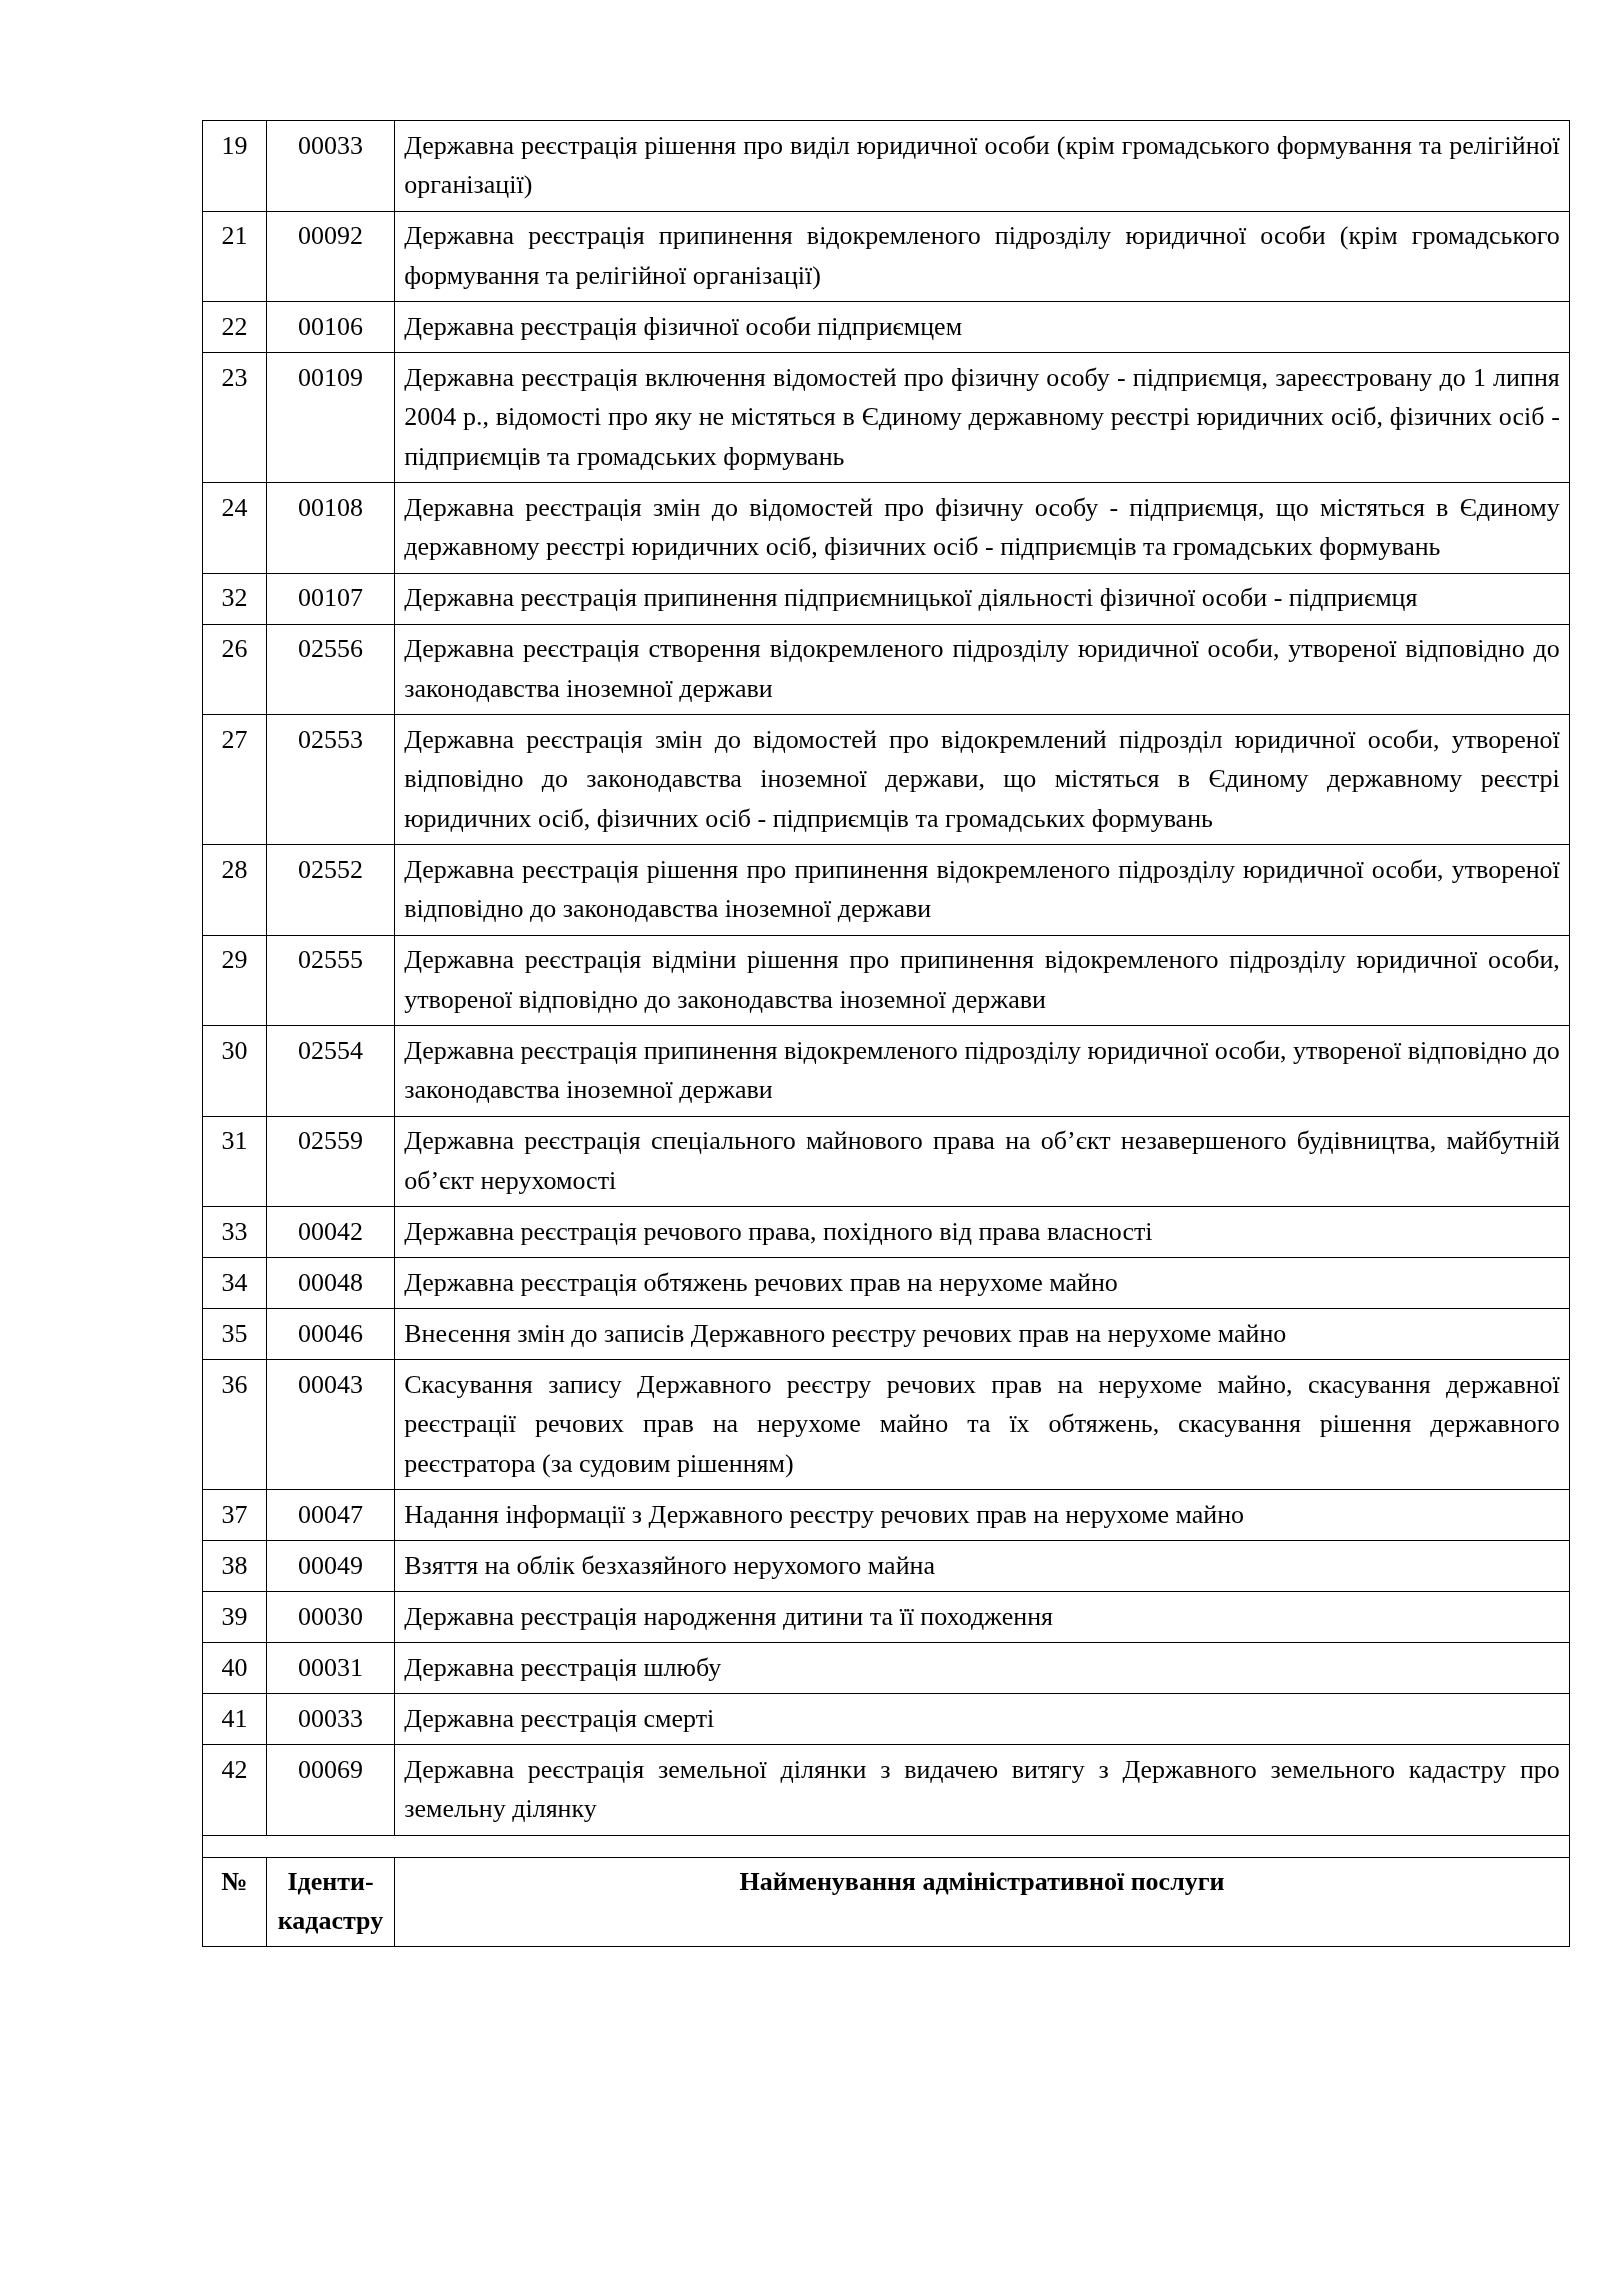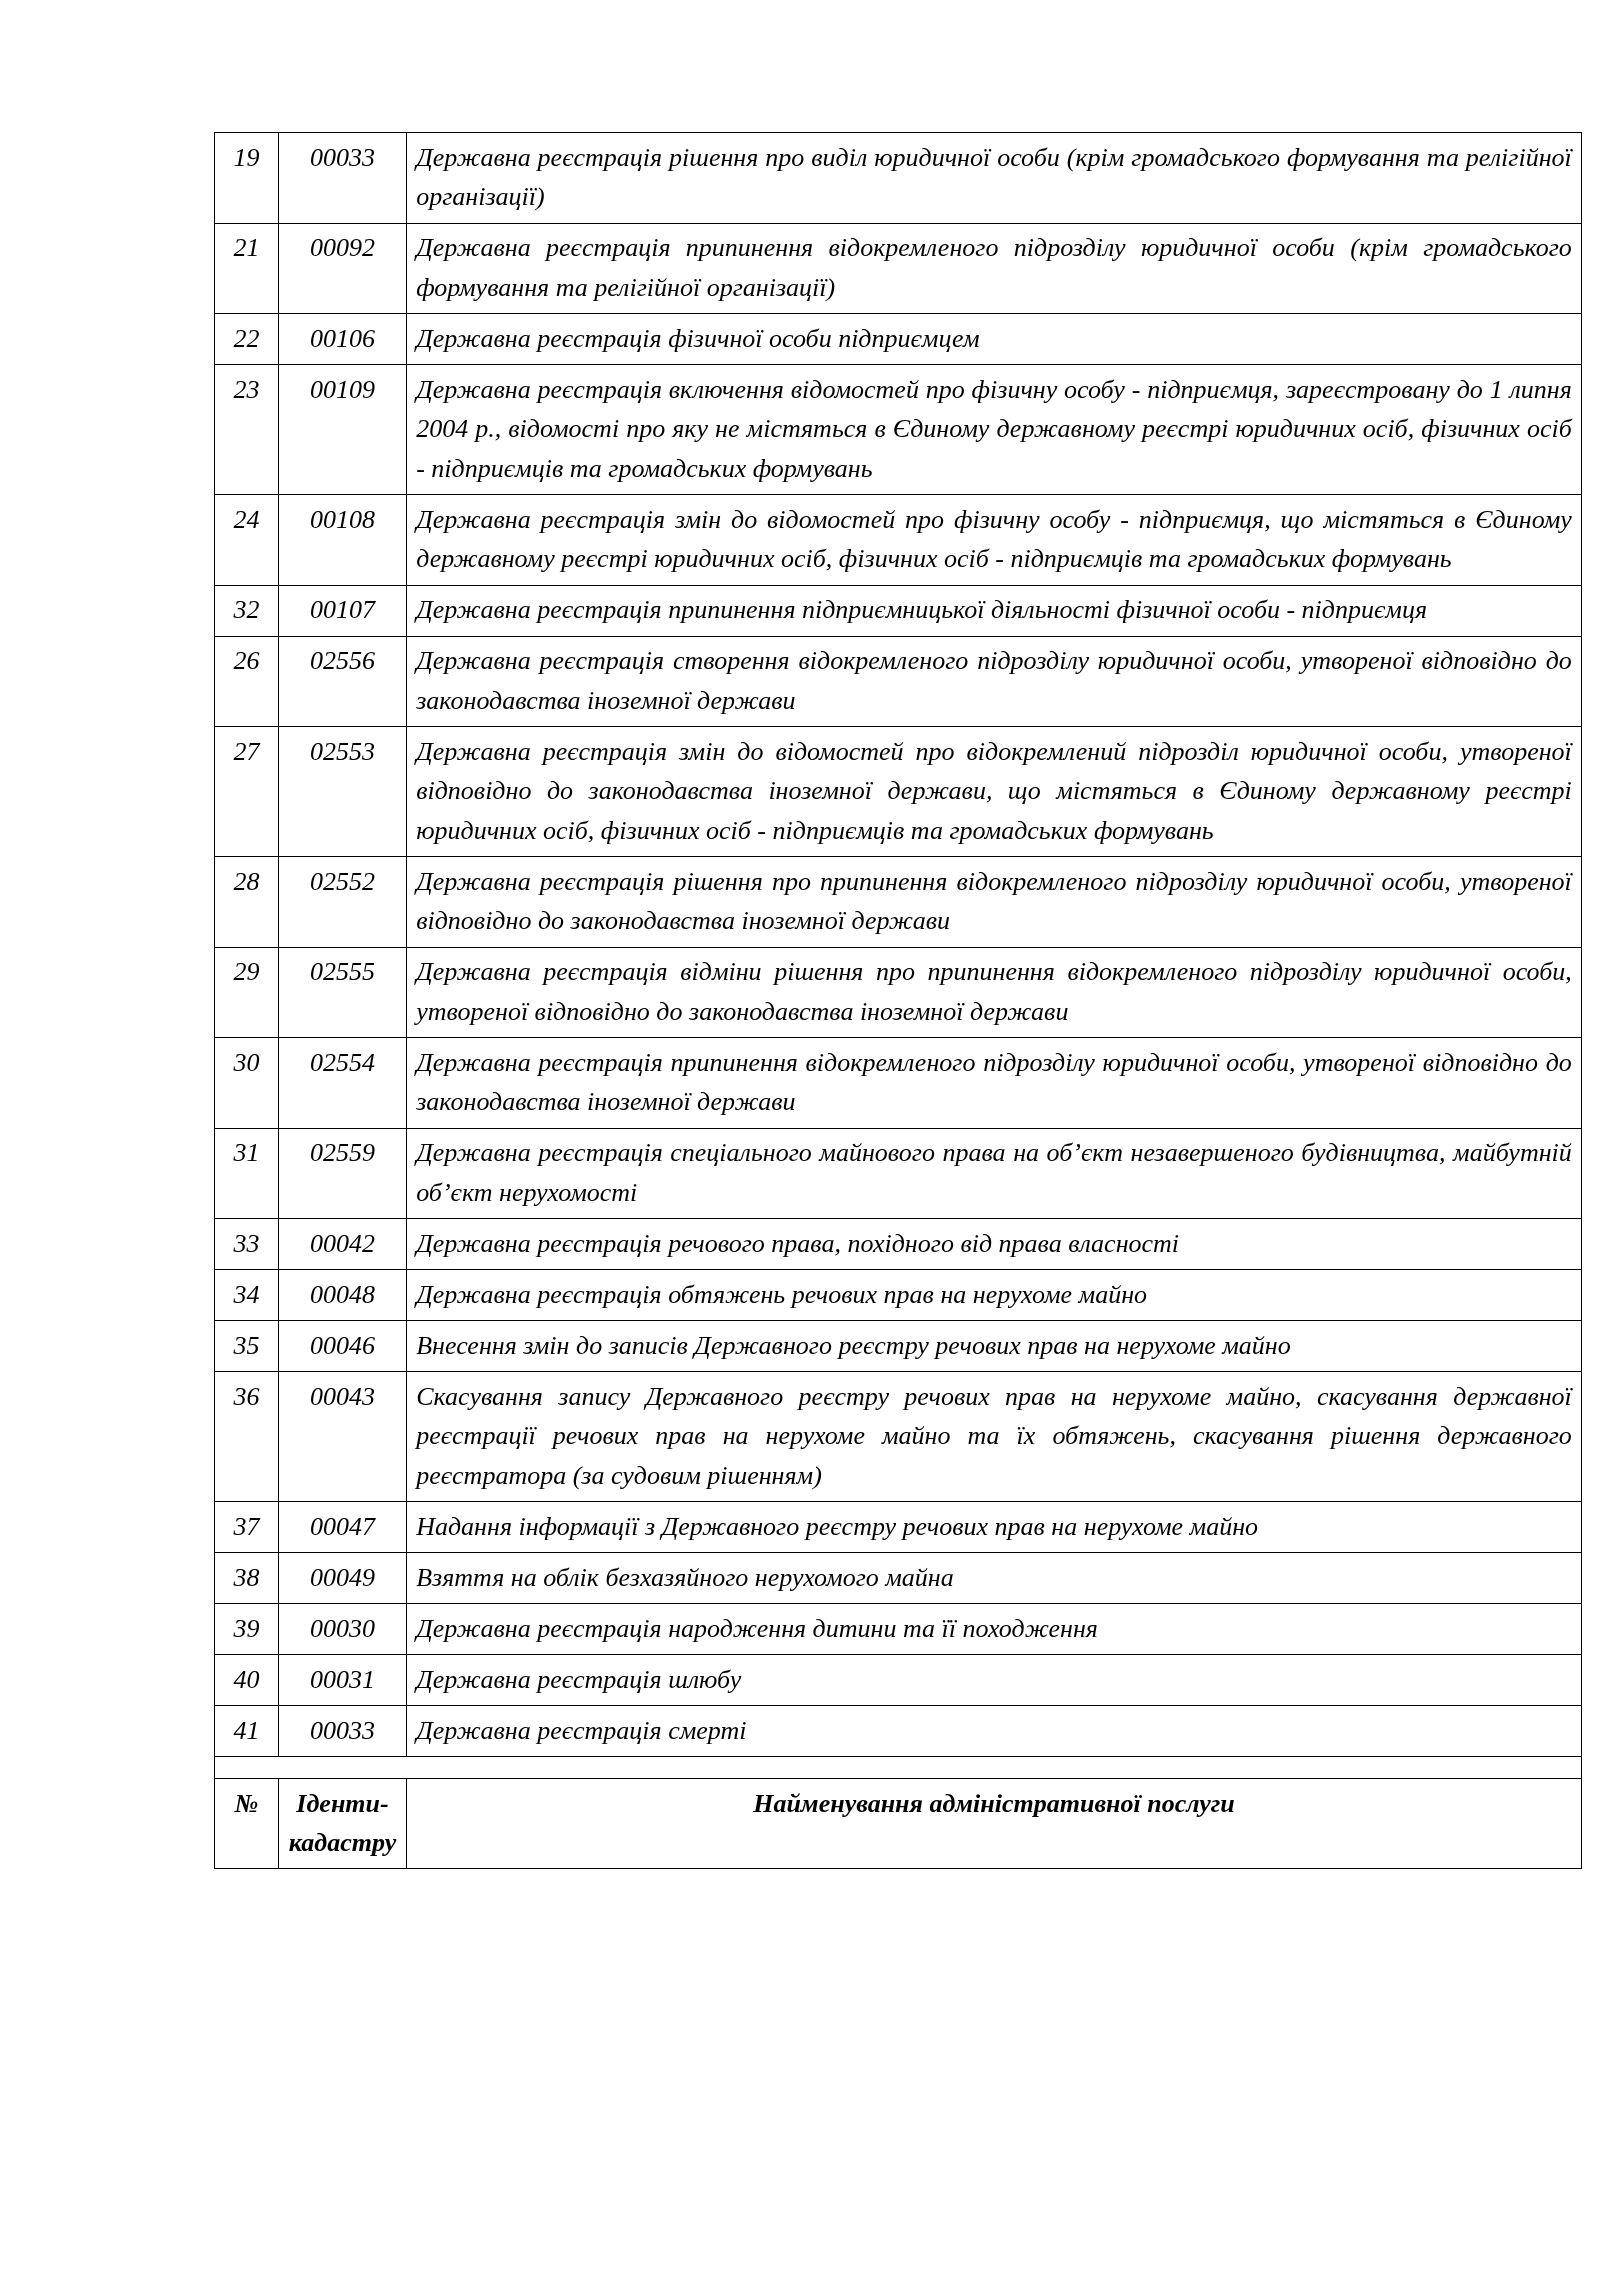--- a/index.html
+++ b/index.html
@@ -19,22 +19,21 @@
     width: 1623px;
     height: 2295px;
     background: #ffffff;
     box-sizing: border-box;
     padding: 116px 58px 0 198px;
   }
   table.services {
     border-collapse: collapse;
     table-layout: fixed;
     width: 1367px;
-    margin: 16px;
-    font-style: italic;
+    margin: 4px;
   }
   table.services col.c-num   { width: 64px;  }
   table.services col.c-ident { width: 128px; }
   table.services col.c-name  { width: 1175px; }
 
   table.services td {
     border: 1.3px solid #000000;
     vertical-align: top;
     font-size: 26px;
     line-height: 1.52;
@@ -187,20 +186,25 @@
         <tr>
           <td class="num">40</td>
           <td class="ident">00031</td>
           <td class="name">Державна реєстрація шлюбу</td>
         </tr>
         <tr>
           <td class="num">41</td>
           <td class="ident">00033</td>
           <td class="name">Державна реєстрація смерті</td>
         </tr>
+        <tr>
+          <td class="num">42</td>
+          <td class="ident">00069</td>
+          <td class="name">Державна реєстрація земельної ділянки з видачею витягу з Державного земельного кадастру про земельну ділянку</td>
+        </tr>
         <tr class="spacer-row">
           <td colspan="3"></td>
         </tr>
         <tr class="header-row">
           <td class="num">№</td>
           <td class="ident">
             <span class="hdr-ident-break">Іденти-</span>
             <span class="hdr-ident-break">кадастру</span>
           </td>
           <td class="name">Найменування адміністративної послуги</td>

